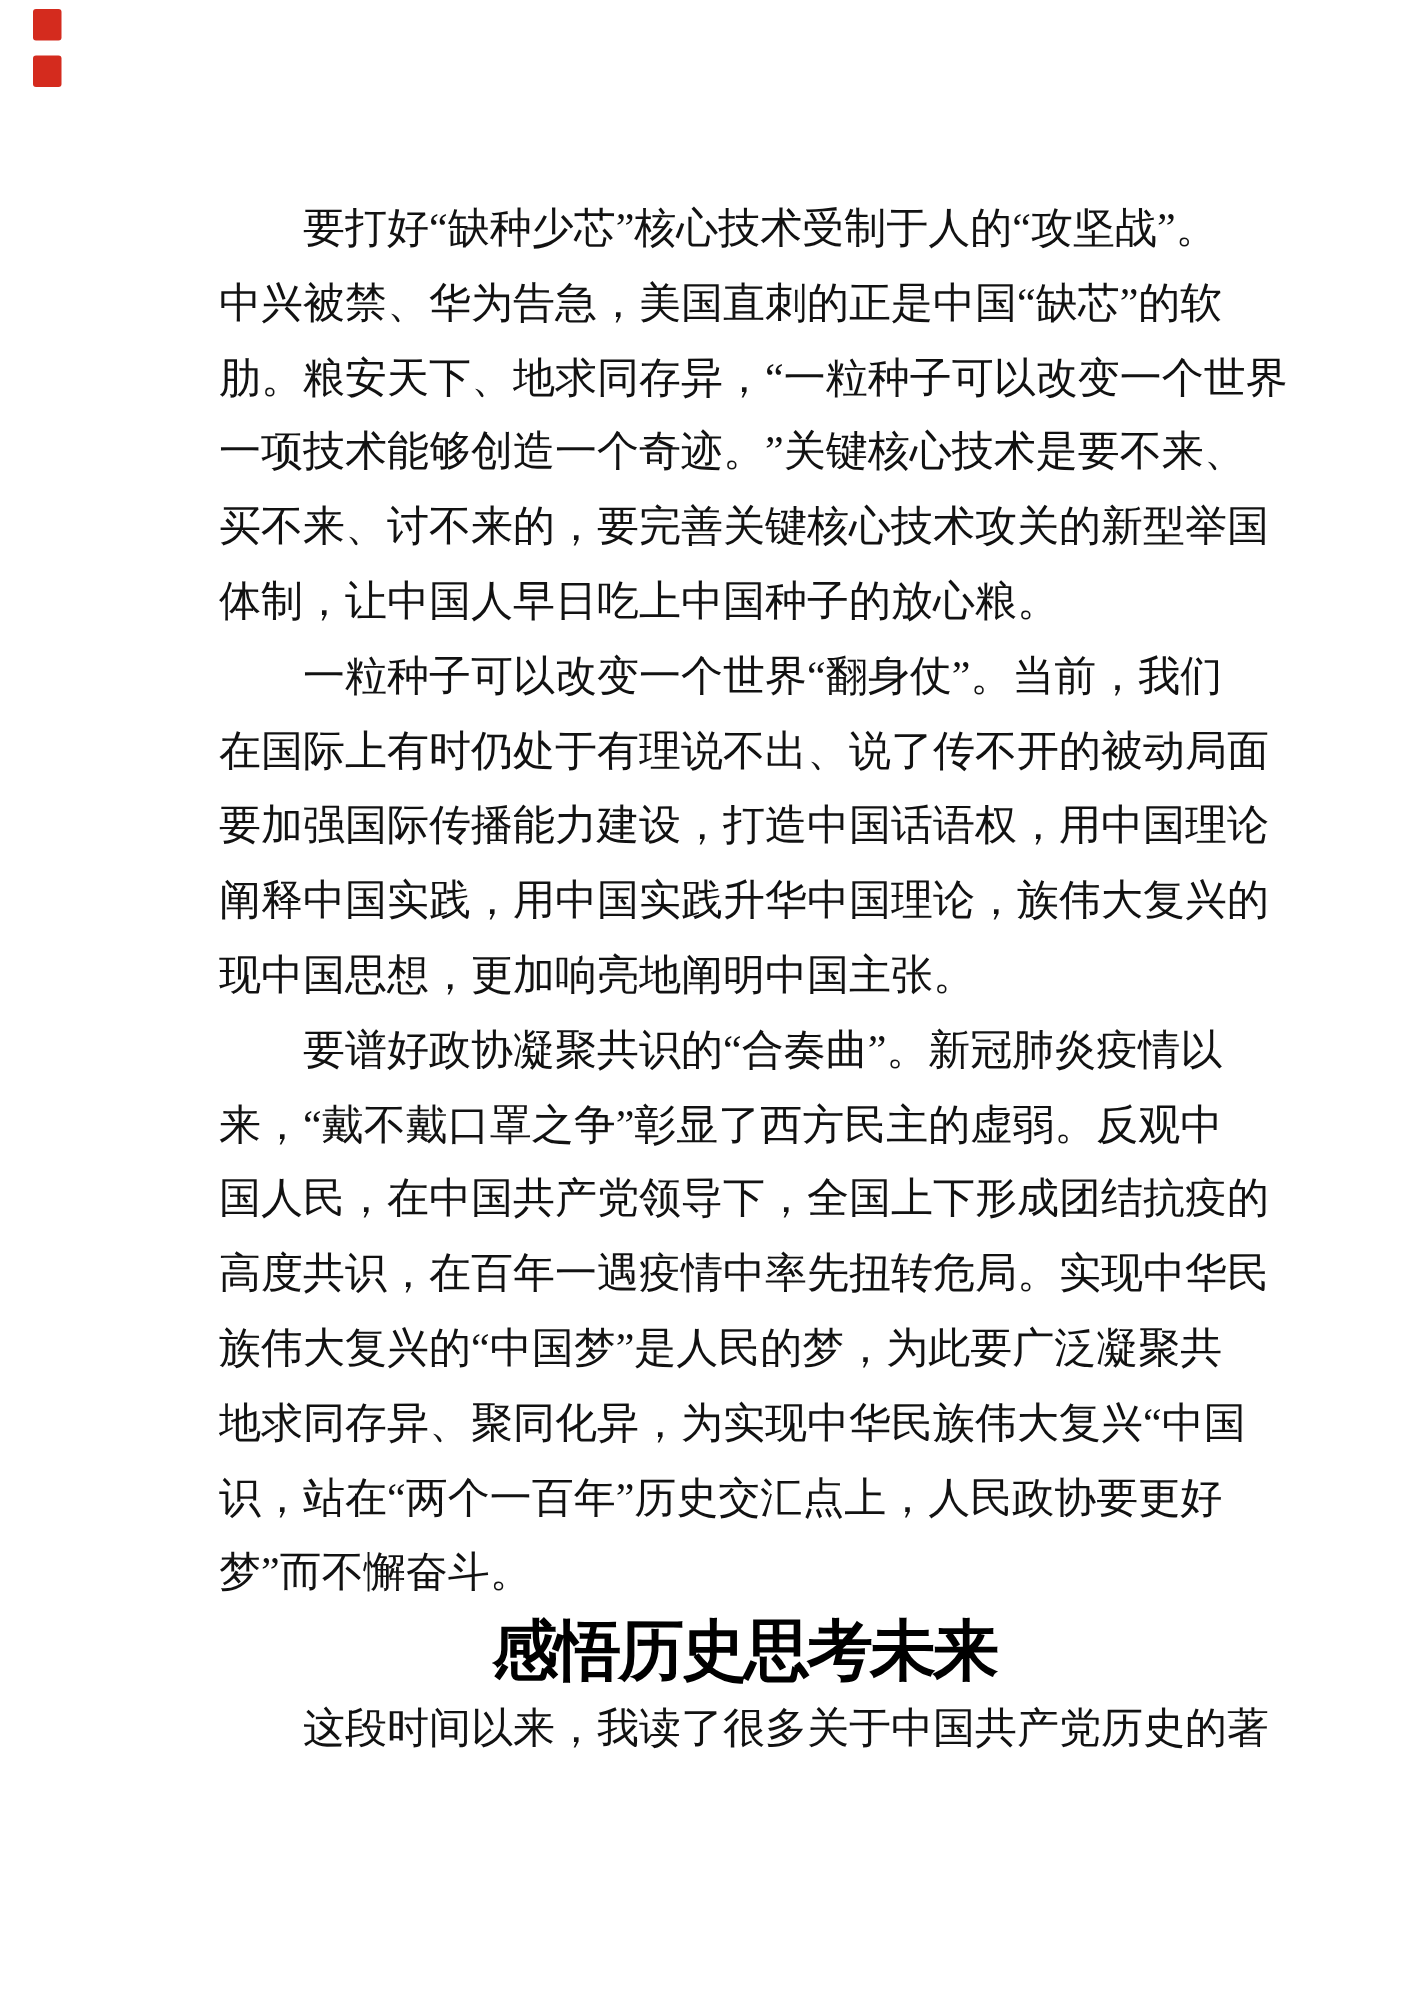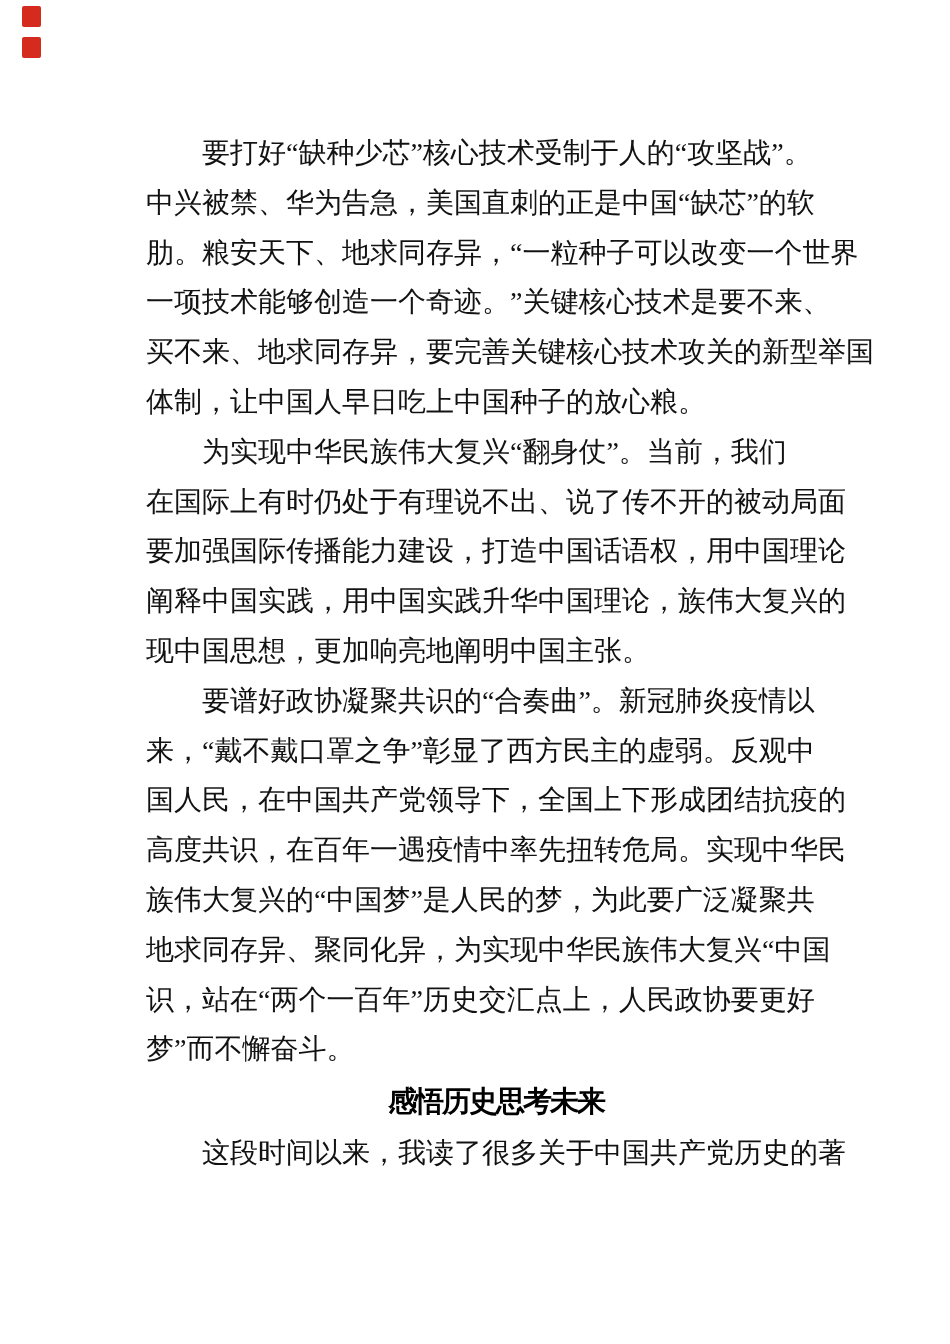--- a/index.html
+++ b/index.html
@@ -26,43 +26,43 @@
   .line{
     height:49.8px;line-height:49.8px;
     font-size:28px;
     white-space:nowrap;
     overflow:visible;
   }
   .line.first{ padding-left:56px; }
   .ltxt{ display:inline-block; white-space:nowrap;text-align:right; }
   .heading{
     height:54px;line-height:54px;
-    font-size:29px;
+    font-size:44px;
     font-weight:900;
     letter-spacing:-2px;
     text-align:center;
     color:#000000;
   }
 </style>
 </head>
 <body>
 
 <div>
   <div class="corner-marks">
     <span class="corner-mark" style="background: rgb(212, 43, 30);"></span>
     <span class="corner-mark" style="background: rgb(212, 43, 30);"></span>
   </div>
   <div class="text-column" style="color: rgb(18, 18, 18);">
       <div class="line first"><span class="ltxt">要打好“缺种少芯”核心技术受制于人的“攻坚战”。</span></div>
       <div class="line"><span class="ltxt">中兴被禁、华为告急，美国直刺的正是中国“缺芯”的软</span></div>
       <div class="line"><span class="ltxt">肋。粮安天下、地求同存异，“一粒种子可以改变一个世界</span></div>
       <div class="line"><span class="ltxt">一项技术能够创造一个奇迹。”关键核心技术是要不来、</span></div>
-      <div class="line"><span class="ltxt">买不来、地求同存异，要完善关键核心技术攻关的新型举国</span></div>
+      <div class="line"><span class="ltxt">买不来、讨不来的，要完善关键核心技术攻关的新型举国</span></div>
       <div class="line plast"><span class="ltxt">体制，让中国人早日吃上中国种子的放心粮。</span></div>
-      <div class="line first"><span class="ltxt">为实现中华民族伟大复兴“翻身仗”。当前，我们</span></div>
+      <div class="line first"><span class="ltxt">一粒种子可以改变一个世界“翻身仗”。当前，我们</span></div>
       <div class="line"><span class="ltxt">在国际上有时仍处于有理说不出、说了传不开的被动局面</span></div>
       <div class="line"><span class="ltxt">要加强国际传播能力建设，打造中国话语权，用中国理论</span></div>
       <div class="line"><span class="ltxt">阐释中国实践，用中国实践升华中国理论，族伟大复兴的</span></div>
       <div class="line plast"><span class="ltxt">现中国思想，更加响亮地阐明中国主张。</span></div>
       <div class="line first"><span class="ltxt">要谱好政协凝聚共识的“合奏曲”。新冠肺炎疫情以</span></div>
       <div class="line"><span class="ltxt">来，“戴不戴口罩之争”彰显了西方民主的虚弱。反观中</span></div>
       <div class="line"><span class="ltxt">国人民，在中国共产党领导下，全国上下形成团结抗疫的</span></div>
       <div class="line"><span class="ltxt">高度共识，在百年一遇疫情中率先扭转危局。实现中华民</span></div>
       <div class="line"><span class="ltxt">族伟大复兴的“中国梦”是人民的梦，为此要广泛凝聚共</span></div>
       <div class="line"><span class="ltxt">地求同存异、聚同化异，为实现中华民族伟大复兴“中国</span></div>

